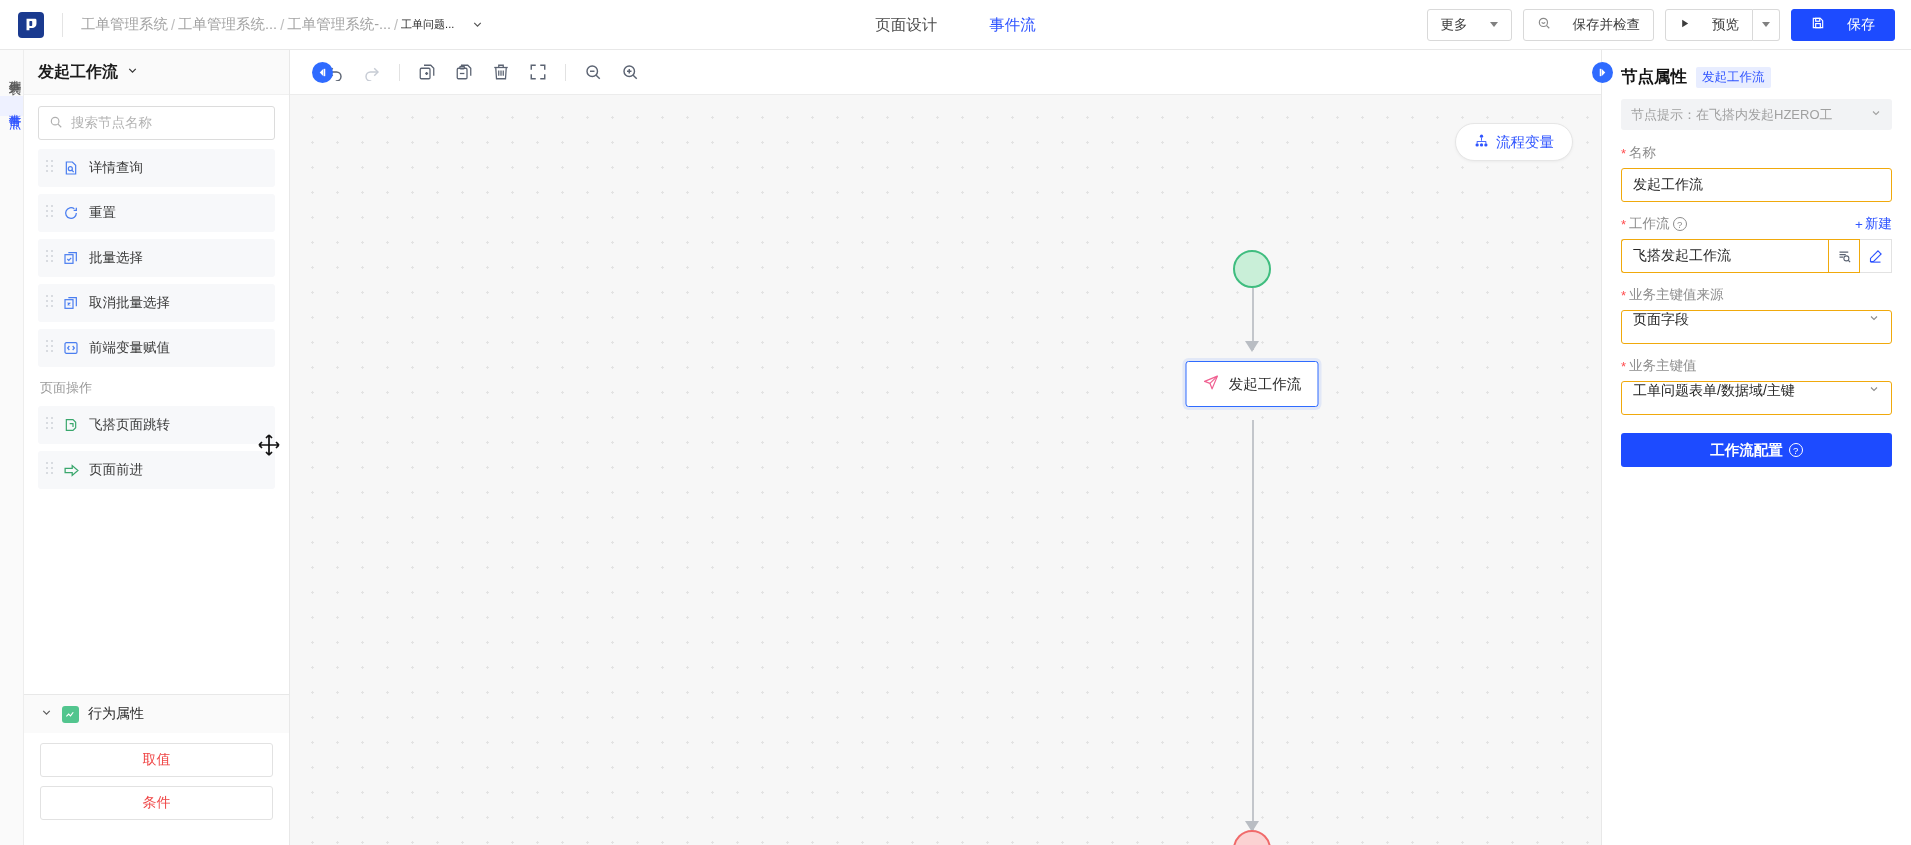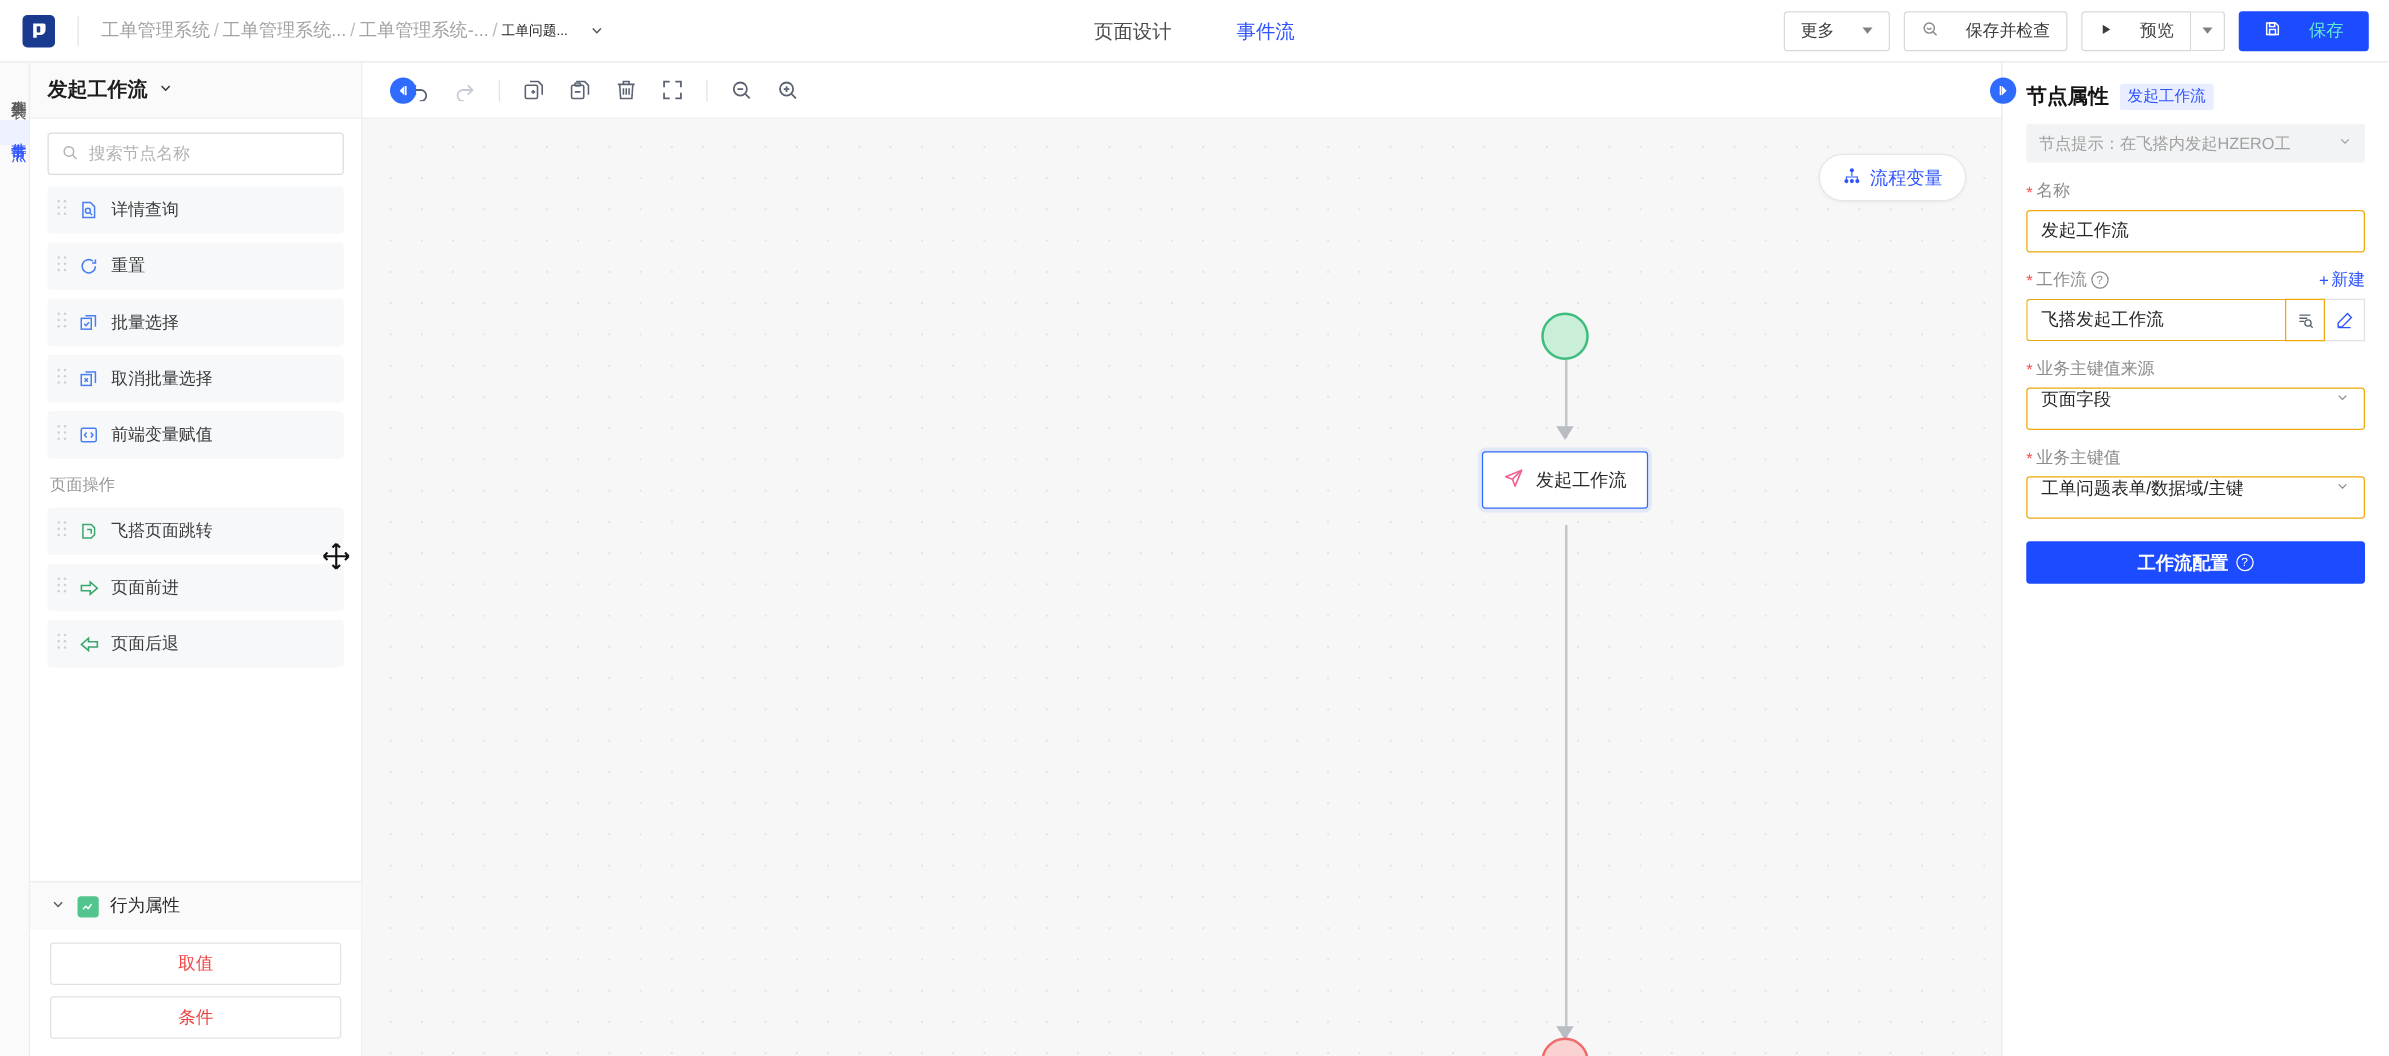--- a/index.html
+++ b/index.html
@@ -34,21 +34,21 @@
           align-items:center; justify-content:center; gap:52px; pointer-events:none; }
   .tab { font-size:15.5px; color:#4b4b4b; cursor:pointer; pointer-events:auto; }
   .tab.active { color:#2f54ff; }
 
   .top-actions { margin-left:auto; display:flex; align-items:center; gap:11px; padding-right:16px; }
   .btn {
     height:32px; border:1px solid #d9d9d9; background:#fff; border-radius:3px;
     display:flex; align-items:center; justify-content:center; gap:22px;
     padding:0 13px; font-size:13.5px; color:#3c3c3c; cursor:pointer; white-space:nowrap;
   }
-  .btn.primary { background:#1d4bff; border-color:#1d4bff; color:#5eead4; padding:0 19px; font-size:14px; }
+  .btn.primary { background:#1d4bff; border-color:#1d4bff; color:#ffffff; padding:0 19px; font-size:14px; }
   .btn-group { display:flex; }
   .btn-group .btn:first-child { border-top-right-radius:0; border-bottom-right-radius:0; }
   .btn-group .btn:last-child { border-left:none; border-top-left-radius:0; border-bottom-left-radius:0; padding:0 9px; }
   .caret { width:0;height:0;border-left:4px solid transparent;border-right:4px solid transparent;border-top:5px solid currentColor; opacity:.65;}
 
   
   .body { flex:1; display:flex; min-height:0; position:relative; }
 
   
   .rail { width:24px; background:#fafafa; border-right:1px solid #ededed; padding-top:12px; }
@@ -85,21 +85,21 @@
 
   .lp-bottom { position:absolute; left:0; right:0; bottom:0; background:#fff; border-top:1px solid #e8e8e8; }
   .lp-bottom-head { height:38px; display:flex; align-items:center; gap:9px; padding:0 16px; background:#fafafa;}
   .lp-bottom-title { font-size:14px; color:#2b2b2b; }
   .behavior-ico { width:17px;height:17px;background:#52c58e;border-radius:3px;display:flex;align-items:center;justify-content:center;}
   .lp-bottom-body { padding:10px 16px 14px; }
   .ghost-btn {
     height:34px; border:1px solid #e2e2e2; border-radius:3px; display:flex; align-items:center;
     justify-content:center; color:#ef4444; font-size:14px; margin-bottom:9px; cursor:pointer; background:#fff;
   }
-  .ghost-btn:last-child { margin-bottom:0; }
+  .ghost-btn:last-child { margin-bottom:11px; }
 
   
   .canvas-area { flex:1; display:flex; flex-direction:column; position:relative; min-width:0; }
   .canvas-toolbar { height:45px; border-bottom:1px solid #ececec; display:flex; align-items:center; gap:17px; padding-left:35px; background:#fff; }
   .tb-ico { width:20px;height:20px; display:flex;align-items:center;justify-content:center; cursor:pointer; color:#5b6372; }
   .tb-ico.disabled { color:#c6cbd4; }
   .tb-sep { width:1px; height:17px; background:#e2e2e2; }
   .collapse-pill {
     position:absolute; left:22px; top:12px; width:21px;height:21px;border-radius:50%;
     background:#2f6bff; display:flex;align-items:center;justify-content:center; cursor:pointer; z-index:5;
@@ -403,36 +403,20 @@
               <i></i>
               <i></i>
             </span>
           <span class="node-ico">
             <svg width="17" height="17" viewBox="0 0 24 24" fill="none" stroke="#3aa76d" stroke-width="1.8">
                 <path d="M3 9h10V5l8 7-8 7v-4H3z"></path>
               </svg>
           </span>
           <span class="node-label">页面前进</span>
         </div>
-        <div class="node-item">
-          <span class="grip">
-              <i></i>
-              <i></i>
-              <i></i>
-              <i></i>
-              <i></i>
-              <i></i>
-            </span>
-          <span class="node-ico">
-            <svg width="17" height="17" viewBox="0 0 24 24" fill="none" stroke="#3aa76d" stroke-width="1.8">
-                <path d="M21 9H11V5l-8 7 8 7v-4h10z"></path>
-              </svg>
-          </span>
-          <span class="node-label">页面后退</span>
-        </div>
       </div>
 
       <div class="drag-cursor">
         <svg width="24" height="24" viewBox="0 0 24 24" fill="none" stroke="#111" stroke-width="1.7">
           <path d="M12 2v20M2 12h20M12 2l-3 3M12 2l3 3M12 22l-3-3M12 22l3-3M2 12l3-3M2 12l3 3M22 12l-3-3M22 12l-3 3"></path>
         </svg>
       </div>
 
       <div class="lp-bottom">
         <div class="lp-bottom-head">

